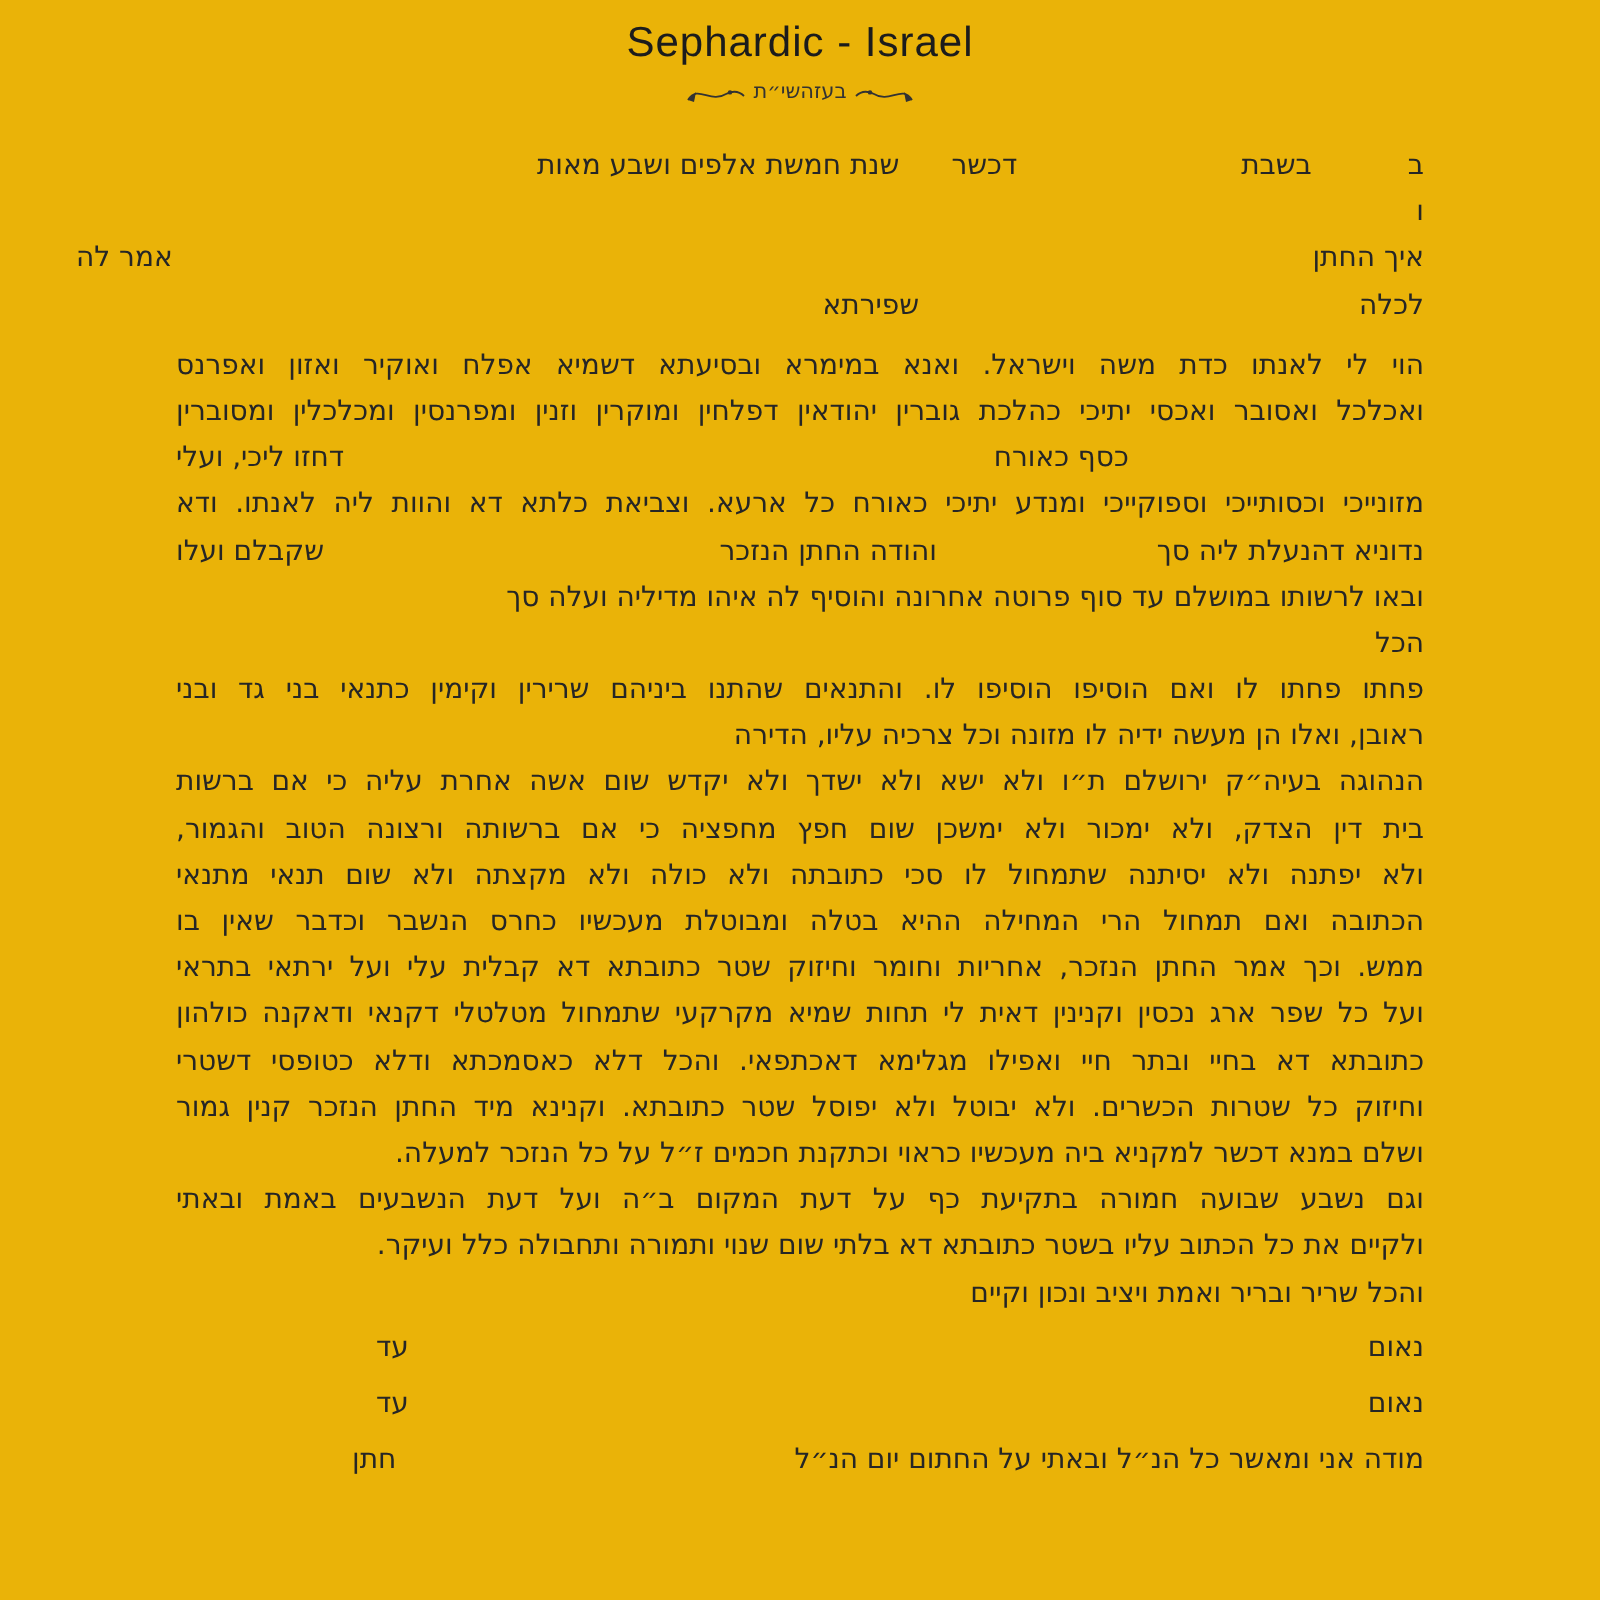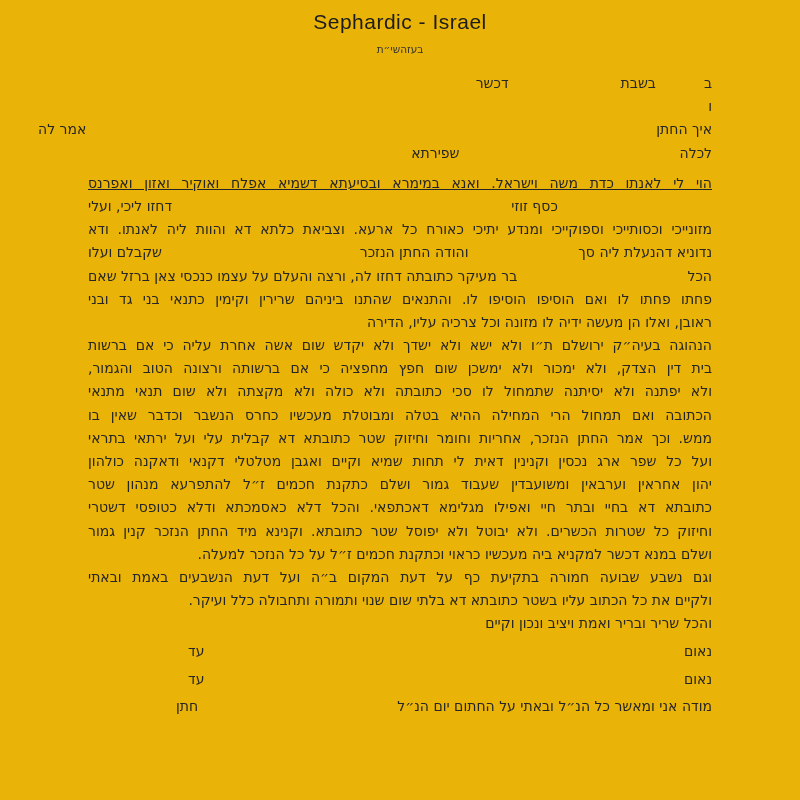--- a/index.html
+++ b/index.html
@@ -7,36 +7,36 @@
     position:relative; width:800px; height:800px; overflow:hidden;
     background:#eab308; box-sizing:border-box; padding-top:10px;
     font-family:"DejaVu Sans", sans-serif; color:#262626;
   }
   .title {
     text-align:center; font-family:"Liberation Sans","DejaVu Sans",sans-serif;
     font-size:21px; font-weight:400; letter-spacing:0.5px; color:#1c1c1c;
   }
   .ornament {
     margin-top:6px; height:18px; display:flex; justify-content:center;
-    align-items:center; gap:4px; color:#333;flex-direction:column;
+    gap:4px; color:#333;
   }
   .orn-text { font-size:10.5px; color:#333; }
   .orn-svg { display:block; }
   .body {
     direction:rtl; box-sizing:border-box; padding:14px 88px 0 88px;
     font-size:14px; line-height:23.2px;
   }
   .line { display:flex; align-items:baseline; height:23.2px; white-space:nowrap; }
   .line.just {
     display:block; text-align:justify; text-align-last:justify; white-space:normal;
     height:23.2px; overflow:hidden;
   }
   .seg { flex:0 0 auto; }
   .gap { flex:0 0 auto; display:inline-block; height:1px; }
-  .line.first-para { margin-top:7px;text-decoration:underline; }
+  .line.first-para { margin-top:7px; }
   .line.bottom { margin-top:4.5px; }
   .line.ext { margin-left:-50px; }
 </style>
 </head>
 <body>
 
 <div class="page">
 
   <div class="title">Sephardic - Israel</div>
 
@@ -55,70 +55,74 @@
   </div>
 
   <div class="body">
       <div class="line">
         <span class="seg">ב</span>
         <span class="gap" style="width: 48px;"></span>
         <span class="seg">בשבת</span>
         <span class="gap" style="width: 112px;"></span>
         <span class="seg">דכשר</span>
         <span class="gap" style="width: 26px;"></span>
+        <span class="seg">שנת חמשת אלפים ושבע מאות</span>
         <span class="gap" style="flex-grow: 1; flex-shrink: 1;"></span>
       </div>
       <div class="line">
         <span class="seg">ו</span>
         <span class="gap" style="width: 48px;"></span>
         <span class="gap" style="flex-grow: 1; flex-shrink: 1;"></span>
       </div>
       <div class="line ext">
         <span class="seg">איך החתן</span>
         <span class="gap" style="flex-grow: 1; flex-shrink: 1;"></span>
         <span class="seg">אמר לה</span>
       </div>
       <div class="line">
         <span class="seg">לכלה</span>
         <span class="gap" style="width: 220px;"></span>
         <span class="seg">שפירתא</span>
         <span class="gap" style="flex-grow: 1; flex-shrink: 1;"></span>
       </div>
       <div class="line just first-para"><span class="seg">הוי לי לאנתו כדת משה וישראל. ואנא במימרא ובסיעתא דשמיא אפלח ואוקיר ואזון ואפרנס</span></div>
+      <div class="line just"><span class="seg">ואכלכל ואסובר ואכסי יתיכי כהלכת גוברין יהודאין דפלחין ומוקרין וזנין ומפרנסין ומכלכלין ומסוברין</span></div>
       <div class="line">
         <span class="gap" style="flex-grow: 1; flex-shrink: 1;"></span>
-        <span class="seg">כסף זוזי</span>
+        <span class="seg">כסף כאורח</span>
         <span class="gap" style="flex-grow: 2.2; flex-shrink: 1;"></span>
         <span class="seg">דחזו ליכי, ועלי</span>
       </div>
       <div class="line just"><span class="seg">מזונייכי וכסותייכי וספוקייכי ומנדע יתיכי כאורח כל ארעא. וצביאת כלתא דא והוות ליה לאנתו. ודא</span></div>
       <div class="line">
         <span class="seg">נדוניא דהנעלת ליה סך</span>
         <span class="gap" style="flex-grow: 1; flex-shrink: 1;"></span>
         <span class="seg">והודה החתן הנזכר</span>
         <span class="gap" style="flex-grow: 1.8; flex-shrink: 1;"></span>
         <span class="seg">שקבלם ועלו</span>
       </div>
       <div class="line">
+        <span class="seg">ובאו לרשותו במושלם עד סוף פרוטה אחרונה והוסיף לה איהו מדיליה ועלה סך</span>
+        <span class="gap" style="flex-grow: 1; flex-shrink: 1;"></span>
+      </div>
+      <div class="line">
         <span class="seg">הכל</span>
         <span class="gap" style="flex-grow: 1; flex-shrink: 1;"></span>
-        <span class="seg">בר מעיקר כתובתה דחזו לה, ורצה והעלם על עצמו כנכסי צאן ברזל שאם</span>
       </div>
       <div class="line just"><span class="seg">פחתו פחתו לו ואם הוסיפו הוסיפו לו. והתנאים שהתנו ביניהם שרירין וקימין כתנאי בני גד ובני</span></div>
       <div class="line">
         <span class="seg">ראובן, ואלו הן מעשה ידיה לו מזונה וכל צרכיה עליו, הדירה</span>
         <span class="gap" style="flex-grow: 1; flex-shrink: 1;"></span>
       </div>
       <div class="line just"><span class="seg">הנהוגה בעיה״ק ירושלם ת״ו ולא ישא ולא ישדך ולא יקדש שום אשה אחרת עליה כי אם ברשות</span></div>
       <div class="line just"><span class="seg">בית דין הצדק, ולא ימכור ולא ימשכן שום חפץ מחפציה כי אם ברשותה ורצונה הטוב והגמור,</span></div>
       <div class="line just"><span class="seg">ולא יפתנה ולא יסיתנה שתמחול לו סכי כתובתה ולא כולה ולא מקצתה ולא שום תנאי מתנאי</span></div>
       <div class="line just"><span class="seg">הכתובה ואם תמחול הרי המחילה ההיא בטלה ומבוטלת מעכשיו כחרס הנשבר וכדבר שאין בו</span></div>
       <div class="line just"><span class="seg">ממש. וכך אמר החתן הנזכר, אחריות וחומר וחיזוק שטר כתובתא דא קבלית עלי ועל ירתאי בתראי</span></div>
-      <div class="line just"><span class="seg">ועל כל שפר ארג נכסין וקנינין דאית לי תחות שמיא וקיים ואגבן מטלטלי דקנאי ודאקנה כולהון</span></div>
-      <div class="line just"><span class="seg">יהון אחראין וערבאין ומשועבדין שעבוד גמור ושלם כתקנת חכמים ז״ל להתפרעא מנהון שטר</span></div>
+      <div class="line just"><span class="seg">ועל כל שפר ארג נכסין וקנינין דאית לי תחות שמיא מקרקעי שתמחול מטלטלי דקנאי ודאקנה כולהון</span></div>
       <div class="line just"><span class="seg">כתובתא דא בחיי ובתר חיי ואפילו מגלימא דאכתפאי. והכל דלא כאסמכתא ודלא כטופסי דשטרי</span></div>
       <div class="line just"><span class="seg">וחיזוק כל שטרות הכשרים. ולא יבוטל ולא יפוסל שטר כתובתא. וקנינא מיד החתן הנזכר קנין גמור</span></div>
       <div class="line">
         <span class="seg">ושלם במנא דכשר למקניא ביה מעכשיו כראוי וכתקנת חכמים ז״ל על כל הנזכר למעלה.</span>
       </div>
       <div class="line just"><span class="seg">וגם נשבע שבועה חמורה בתקיעת כף על דעת המקום ב״ה ועל דעת הנשבעים באמת ובאתי</span></div>
       <div class="line">
         <span class="seg">ולקיים את כל הכתוב עליו בשטר כתובתא דא בלתי שום שנוי ותמורה ותחבולה כלל ועיקר.</span>
       </div>
       <div class="line">

